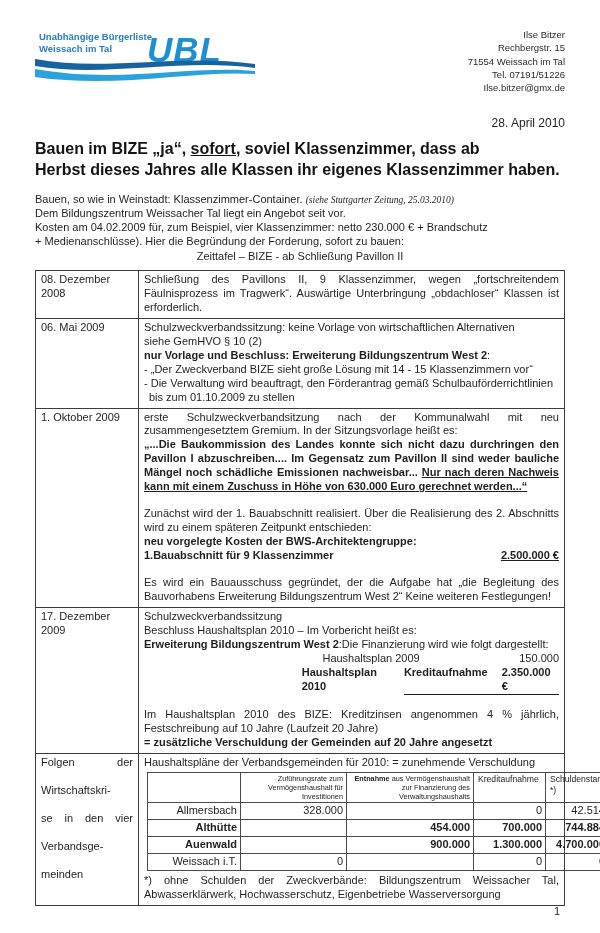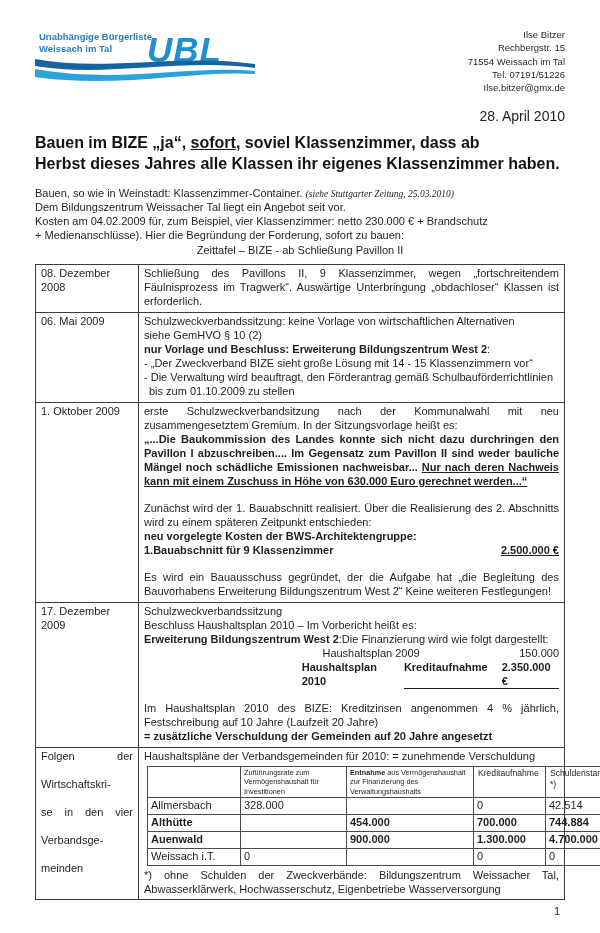--- a/index.html
+++ b/index.html
@@ -9,21 +9,21 @@
     font-family:"Liberation Sans","DejaVu Sans",sans-serif;
     color:#1f1f1f; font-size:11px; line-height:1.27; overflow:hidden;
   }
   
   .doc-header{display:flex; justify-content:space-between; align-items:flex-start;}
   .logo{position:relative; width:220px; height:64px; flex:0 0 auto;}
   .logo-text{position:absolute; top:9px; left:4px; color:#2b7cbf; font-weight:bold; font-size:9.5px; line-height:1.3;}
   .logo-ubl{position:absolute; top:10px; left:112px; color:#1e8fd0; font-size:35px; font-weight:bold; font-style:italic; letter-spacing:1px; line-height:1;}
   .logo-waves{position:absolute; left:0; bottom:0;}
   .contact{ text-align:right; font-size:9.5px; line-height:1.4; color:#2a2a2a; padding-top:6px;}
-  .doc-date{text-align:right; font-size:14px; margin-top:14px;}
+  .doc-date{text-align:right; font-size:12px; margin-top:22px;}
   
   .title{font-size:16px; font-weight:bold; line-height:1.32; margin-top:6px; color:#141414;}
   .ul{text-decoration:underline;}
   
   .intro{margin-top:13px;}
   .intro .cite{font-style:italic; font-size:9.5px;font-family:Liberation Serif, serif;}
   .table-caption{text-align:center; margin-top:1px;}
   
   table.timeline{width:100%; border-collapse:collapse; margin-top:6px; table-layout:fixed;}
   table.timeline>tbody>tr>td{border:1.4px solid #3c3c3c; vertical-align:top; padding:2px 5px 3px 5px; font-size:11px; line-height:1.27;}
@@ -42,21 +42,21 @@
   .finline{display:flex;}
   .fin-label{margin-left:43%;}
   .fin-value{margin-left:auto;}
   .fin-label2{margin-left:38%;}
   .ulgroup{margin-left:auto; display:inline-flex; gap:14px; border-bottom:1.4px solid #1f1f1f; font-weight:bold;}
   
   .jline{text-align:justify;}
   .jline::after{content:""; display:inline-block; width:100%;}
   
   table.fin{border-collapse:collapse; table-layout:fixed; width:424px; margin:2px 0 2px 3px;}
-  table.fin td,table.fin th{border:1px solid #4a4a4a; padding:1px 3px; vertical-align:top; font-weight:normal; text-align:left;}
+  table.fin td,table.fin th{border:1px solid #4a4a4a; padding:1px 3px; vertical-align:top; font-weight:normal; text-align:right;}
   table.fin .c-name{width:86px;}
   table.fin .c1{width:99px;}
   table.fin .c2{width:120px;}
   table.fin .c3{width:64px;}
   table.fin .c4{width:55px;}
   .fin-head th{font-size:7.3px; line-height:1.25; text-align:center;}
   .fin-head th.big{font-size:8.6px; text-align:left; padding-left:4px;}
   .num{text-align:center;}
   .num-left{text-align:left;}
   tr.bold-row td{font-weight:bold;}

